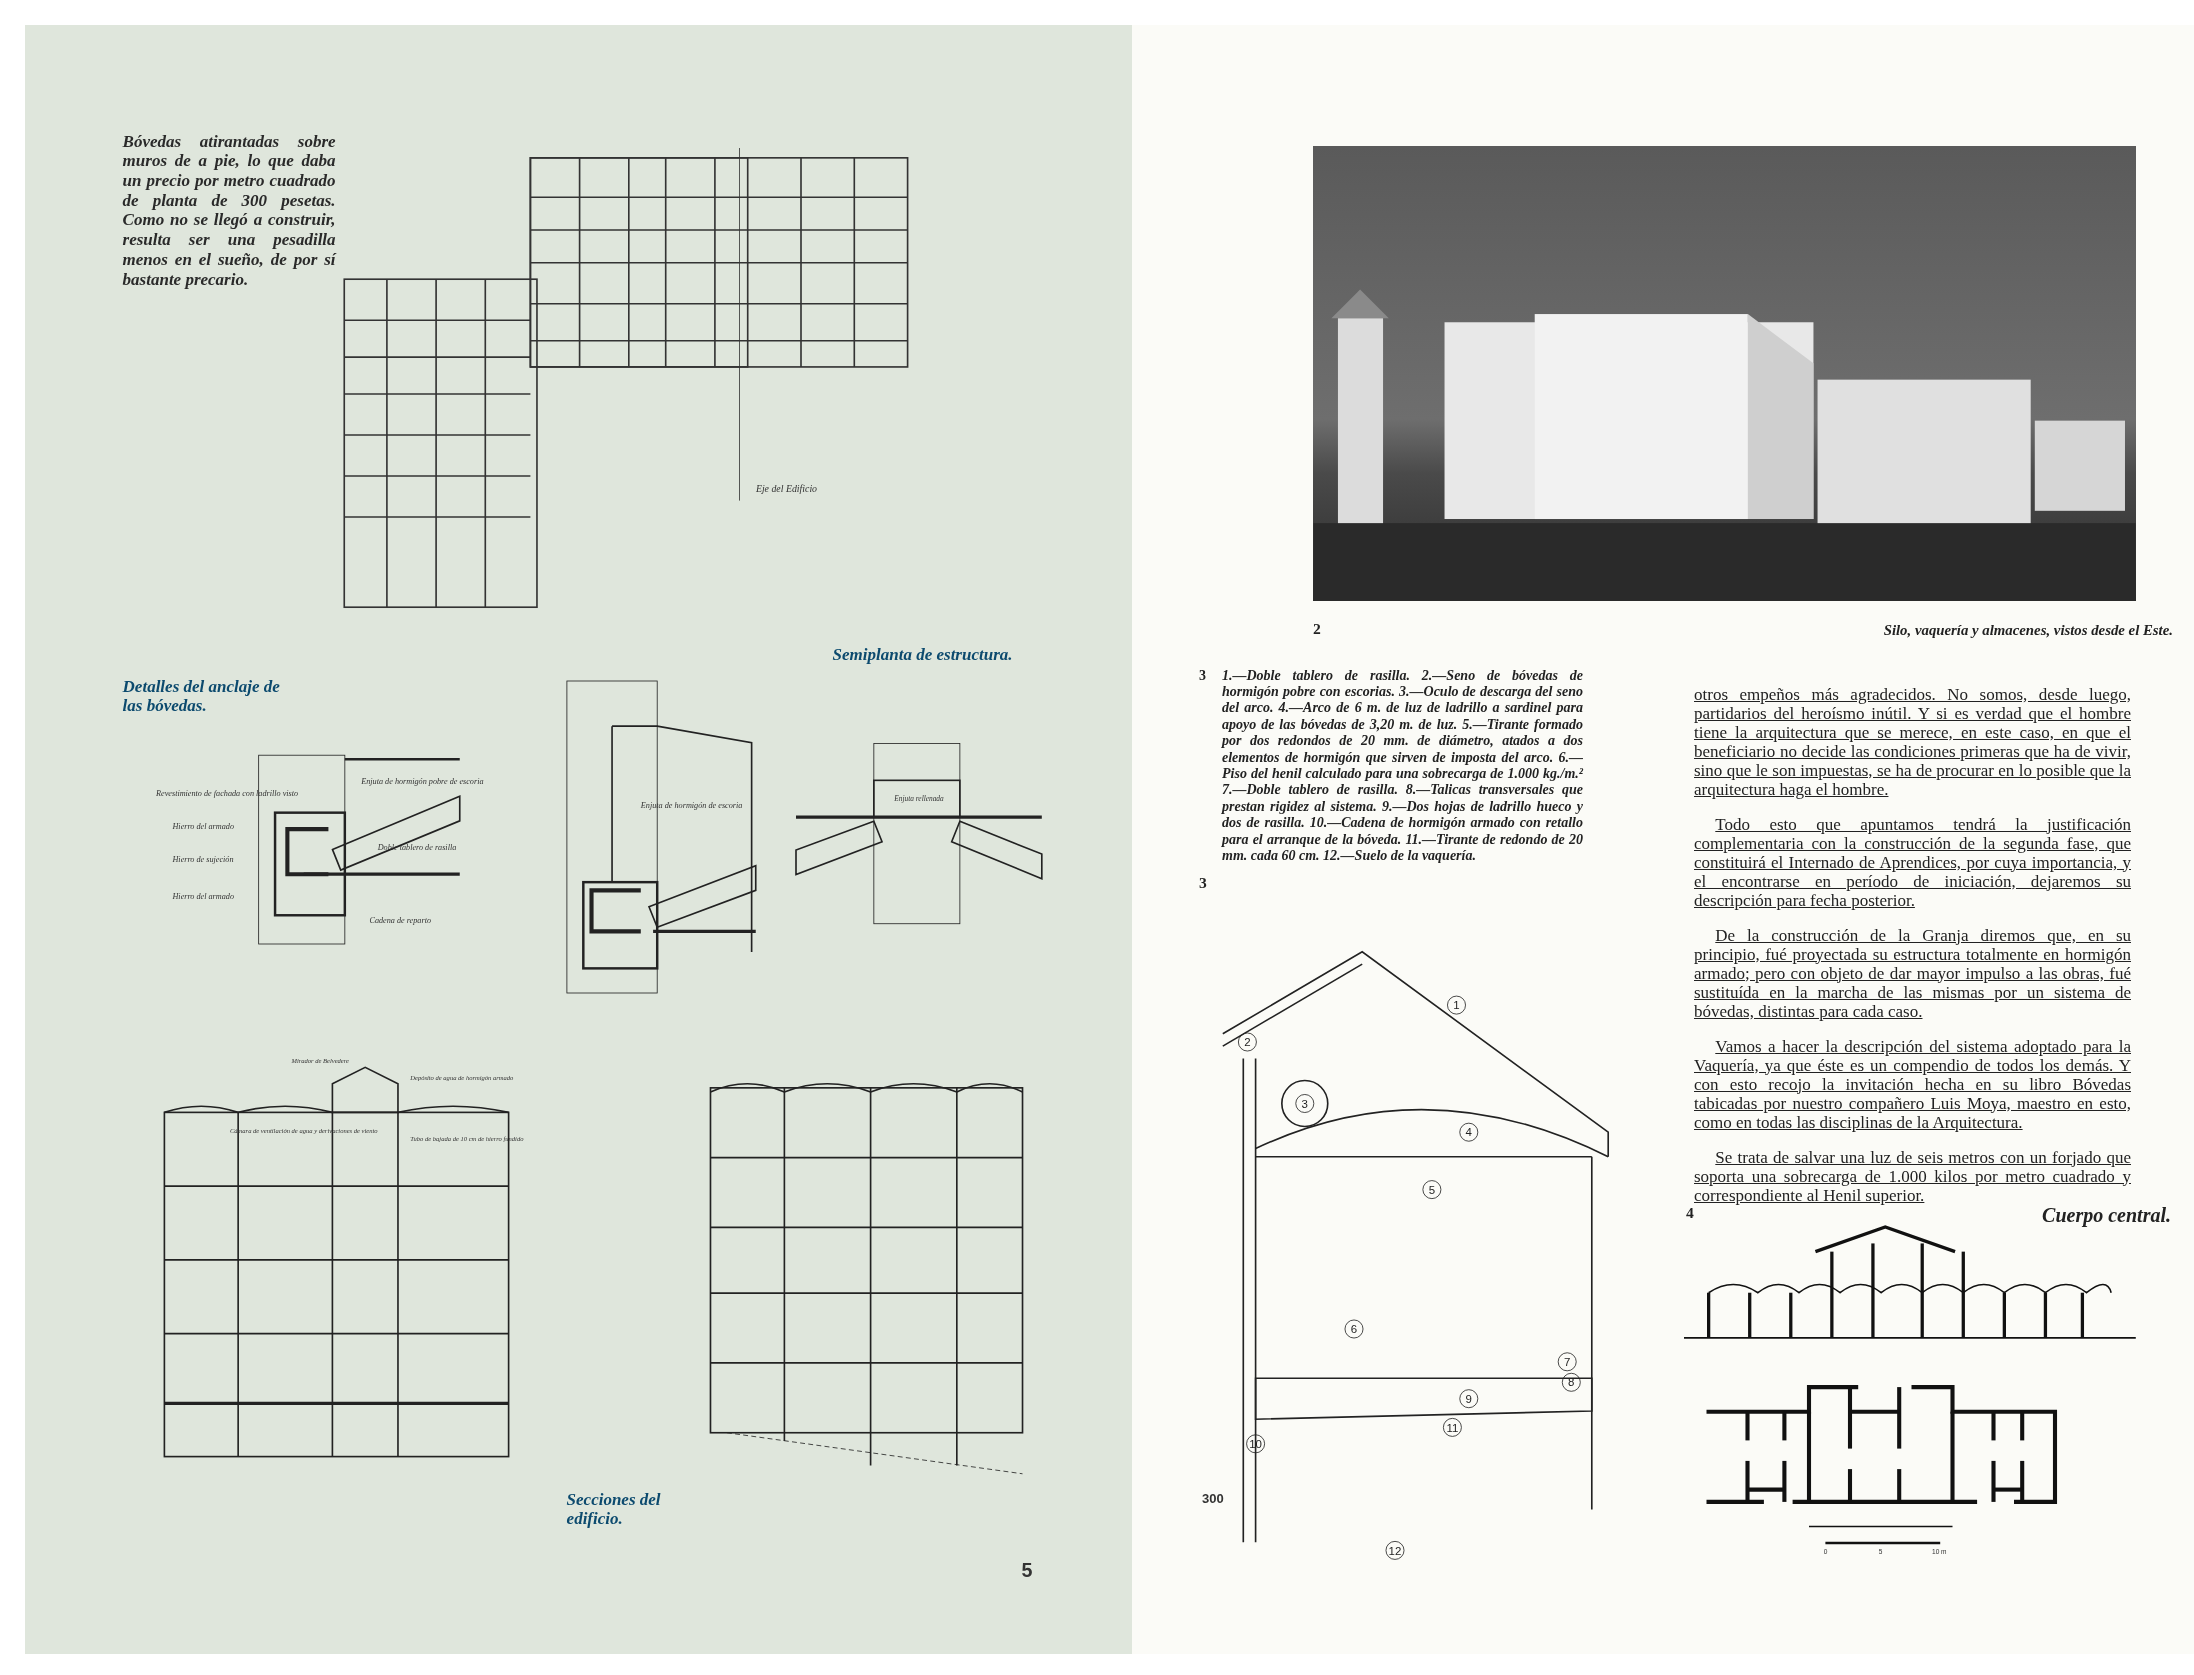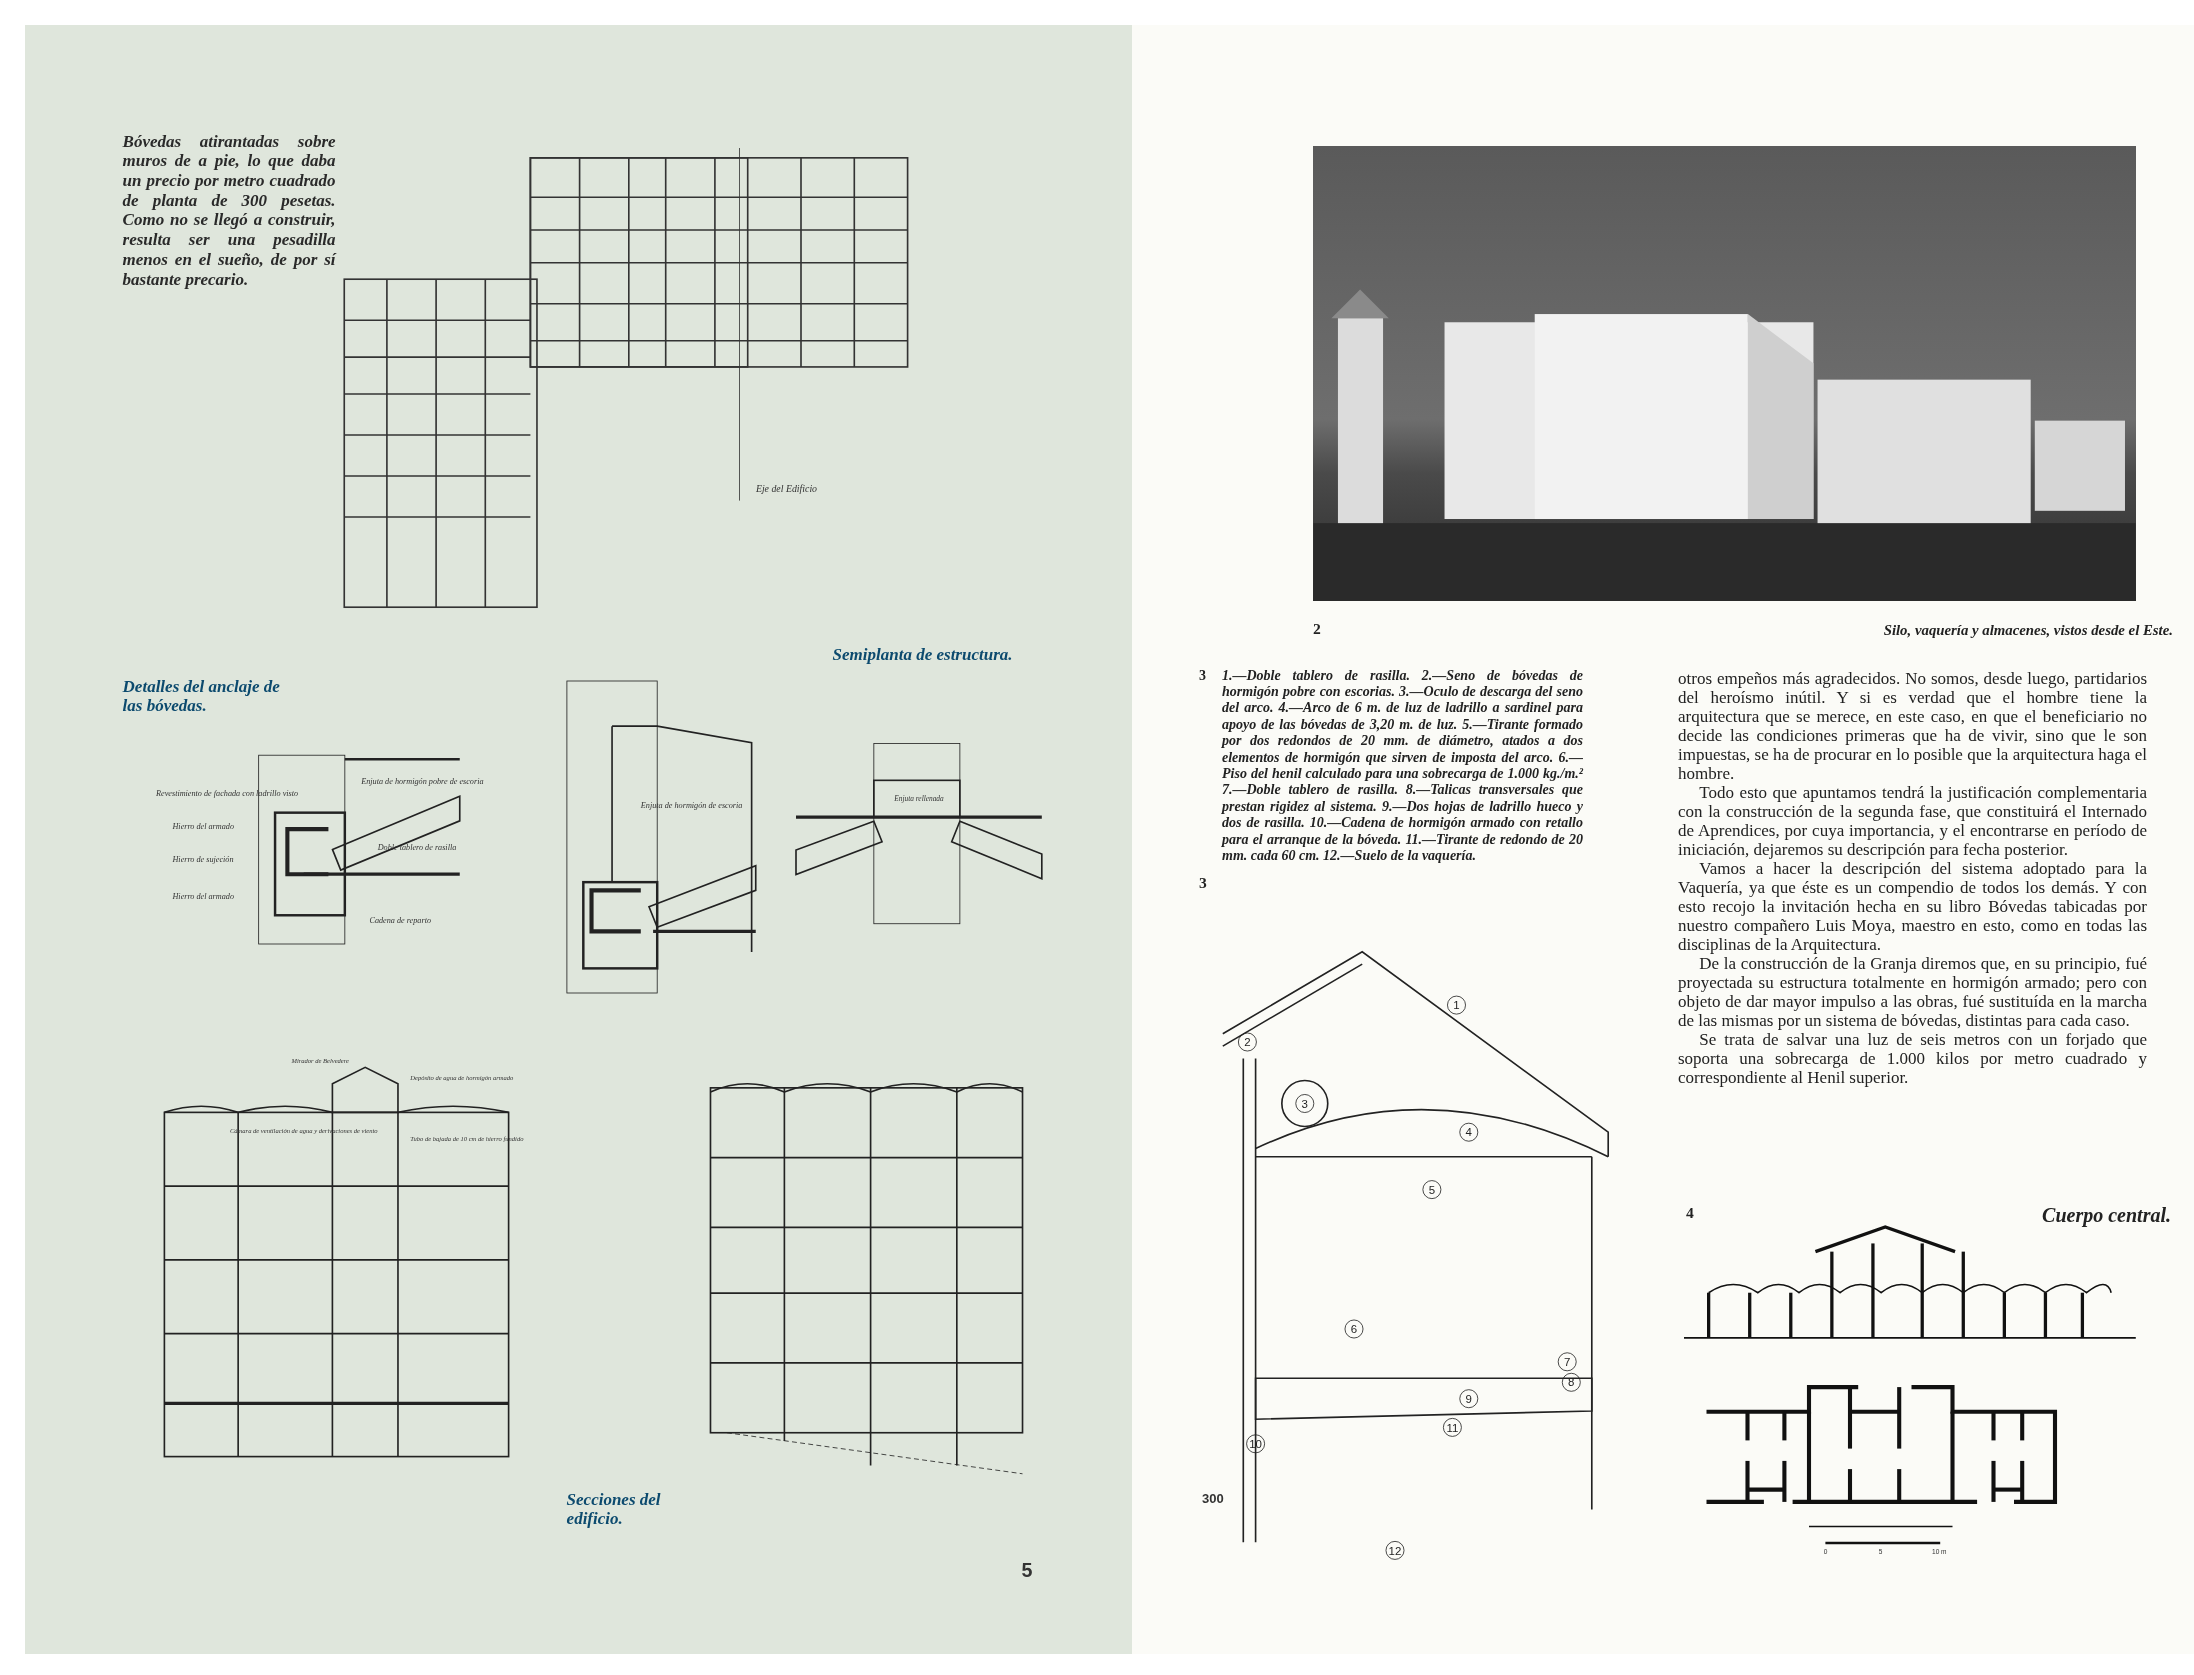--- a/index.html
+++ b/index.html
@@ -10,21 +10,21 @@
   .abs{position:absolute;}
   .ital{font-style:italic;font-weight:bold;}
   .note{left:98px;top:107px;width:213px;font-size:17px;line-height:19.7px;text-align:justify;color:#2a2a2a;}
   .cap{font-size:17px;line-height:19.7px;color:#0c4a6e;}
   .pnum{font-size:19.7px;font-weight:bold;color:#333;font-family:"Liberation Sans",sans-serif;}
   svg{position:absolute;overflow:visible;}
   .photo{left:181px;top:121px;width:823px;height:455px;background:linear-gradient(#5a5a5a,#6e6e6e 60%,#4a4a4a 72%,#2b2b2b);}
   .legend{left:90px;top:643px;width:361px;font-size:14px;line-height:16.4px;text-align:justify;}
   .legend-num{left:67px;top:643px;font-size:14px;font-weight:bold;}
   .body-text{left:546px;top:644px;width:469px;font-size:17px;line-height:19px;text-align:justify;}
-  .body-text p{margin:0;text-indent:21.3px;}
+  .body-text p{margin:16px;text-indent:21.3px;text-decoration:underline;}
   .body-text p.first{text-indent:0;}
   .photo-caption{right:57px;top:597px;font-size:14.8px;font-family:Liberation Serif, serif;}
   .fig-num{font-size:15.6px;font-weight:bold;}
 </style>
 </head>
 <body>
 
 <div class="page page-left">
   <div class="abs note ital">Bóvedas atirantadas sobre muros de a pie, lo que daba un precio por metro cuadrado de planta de 300 pesetas. Como no se llegó a construir, resulta ser una pesadilla menos en el sueño, de por sí bastante precario.</div>
 
@@ -197,22 +197,22 @@
       <circle cx="300" cy="620" r="11" fill="none" stroke="#222"></circle>
         <text x="300" y="625">11</text>
       <circle cx="230" cy="770" r="11" fill="none" stroke="#222"></circle>
         <text x="230" y="775">12</text>
     </g>
   </svg>
 
   <div class="abs body-text">
     <p class="first">otros empeños más agradecidos. No somos, desde luego, partidarios del heroísmo inútil. Y si es verdad que el hombre tiene la arquitectura que se merece, en este caso, en que el beneficiario no decide las condiciones primeras que ha de vivir, sino que le son impuestas, se ha de procurar en lo posible que la arquitectura haga el hombre.</p>
     <p>Todo esto que apuntamos tendrá la justificación complementaria con la construcción de la segunda fase, que constituirá el Internado de Aprendices, por cuya importancia, y el encontrarse en período de iniciación, dejaremos su descripción para fecha posterior.</p>
+    <p>De la construcción de la Granja diremos que, en su principio, fué proyectada su estructura totalmente en hormigón armado; pero con objeto de dar mayor impulso a las obras, fué sustituída en la marcha de las mismas por un sistema de bóvedas, distintas para cada caso.</p>
     <p>Vamos a hacer la descripción del sistema adoptado para la Vaquería, ya que éste es un compendio de todos los demás. Y con esto recojo la invitación hecha en su libro Bóvedas tabicadas por nuestro compañero Luis Moya, maestro en esto, como en todas las disciplinas de la Arquitectura.</p>
-    <p>De la construcción de la Granja diremos que, en su principio, fué proyectada su estructura totalmente en hormigón armado; pero con objeto de dar mayor impulso a las obras, fué sustituída en la marcha de las mismas por un sistema de bóvedas, distintas para cada caso.</p>
     <p>Se trata de salvar una luz de seis metros con un forjado que soporta una sobrecarga de 1.000 kilos por metro cuadrado y correspondiente al Henil superior.</p>
   </div>
 
   <div class="abs fig-num" style="left:554px;top:1179px;">4</div>
   <div class="abs ital" style="right:59px;top:1179px;font-size:20px;">Cuerpo central.</div>
 
   <svg style="left:552px;top:1202px;" width="460" height="115" viewBox="0 0 560 140">
     <g fill="none" stroke="#111" stroke-width="4">
       <line x1="0" y1="135" x2="550" y2="135" stroke-width="2"></line>
       <path d="M160 30 L245 0 L330 30"></path>

